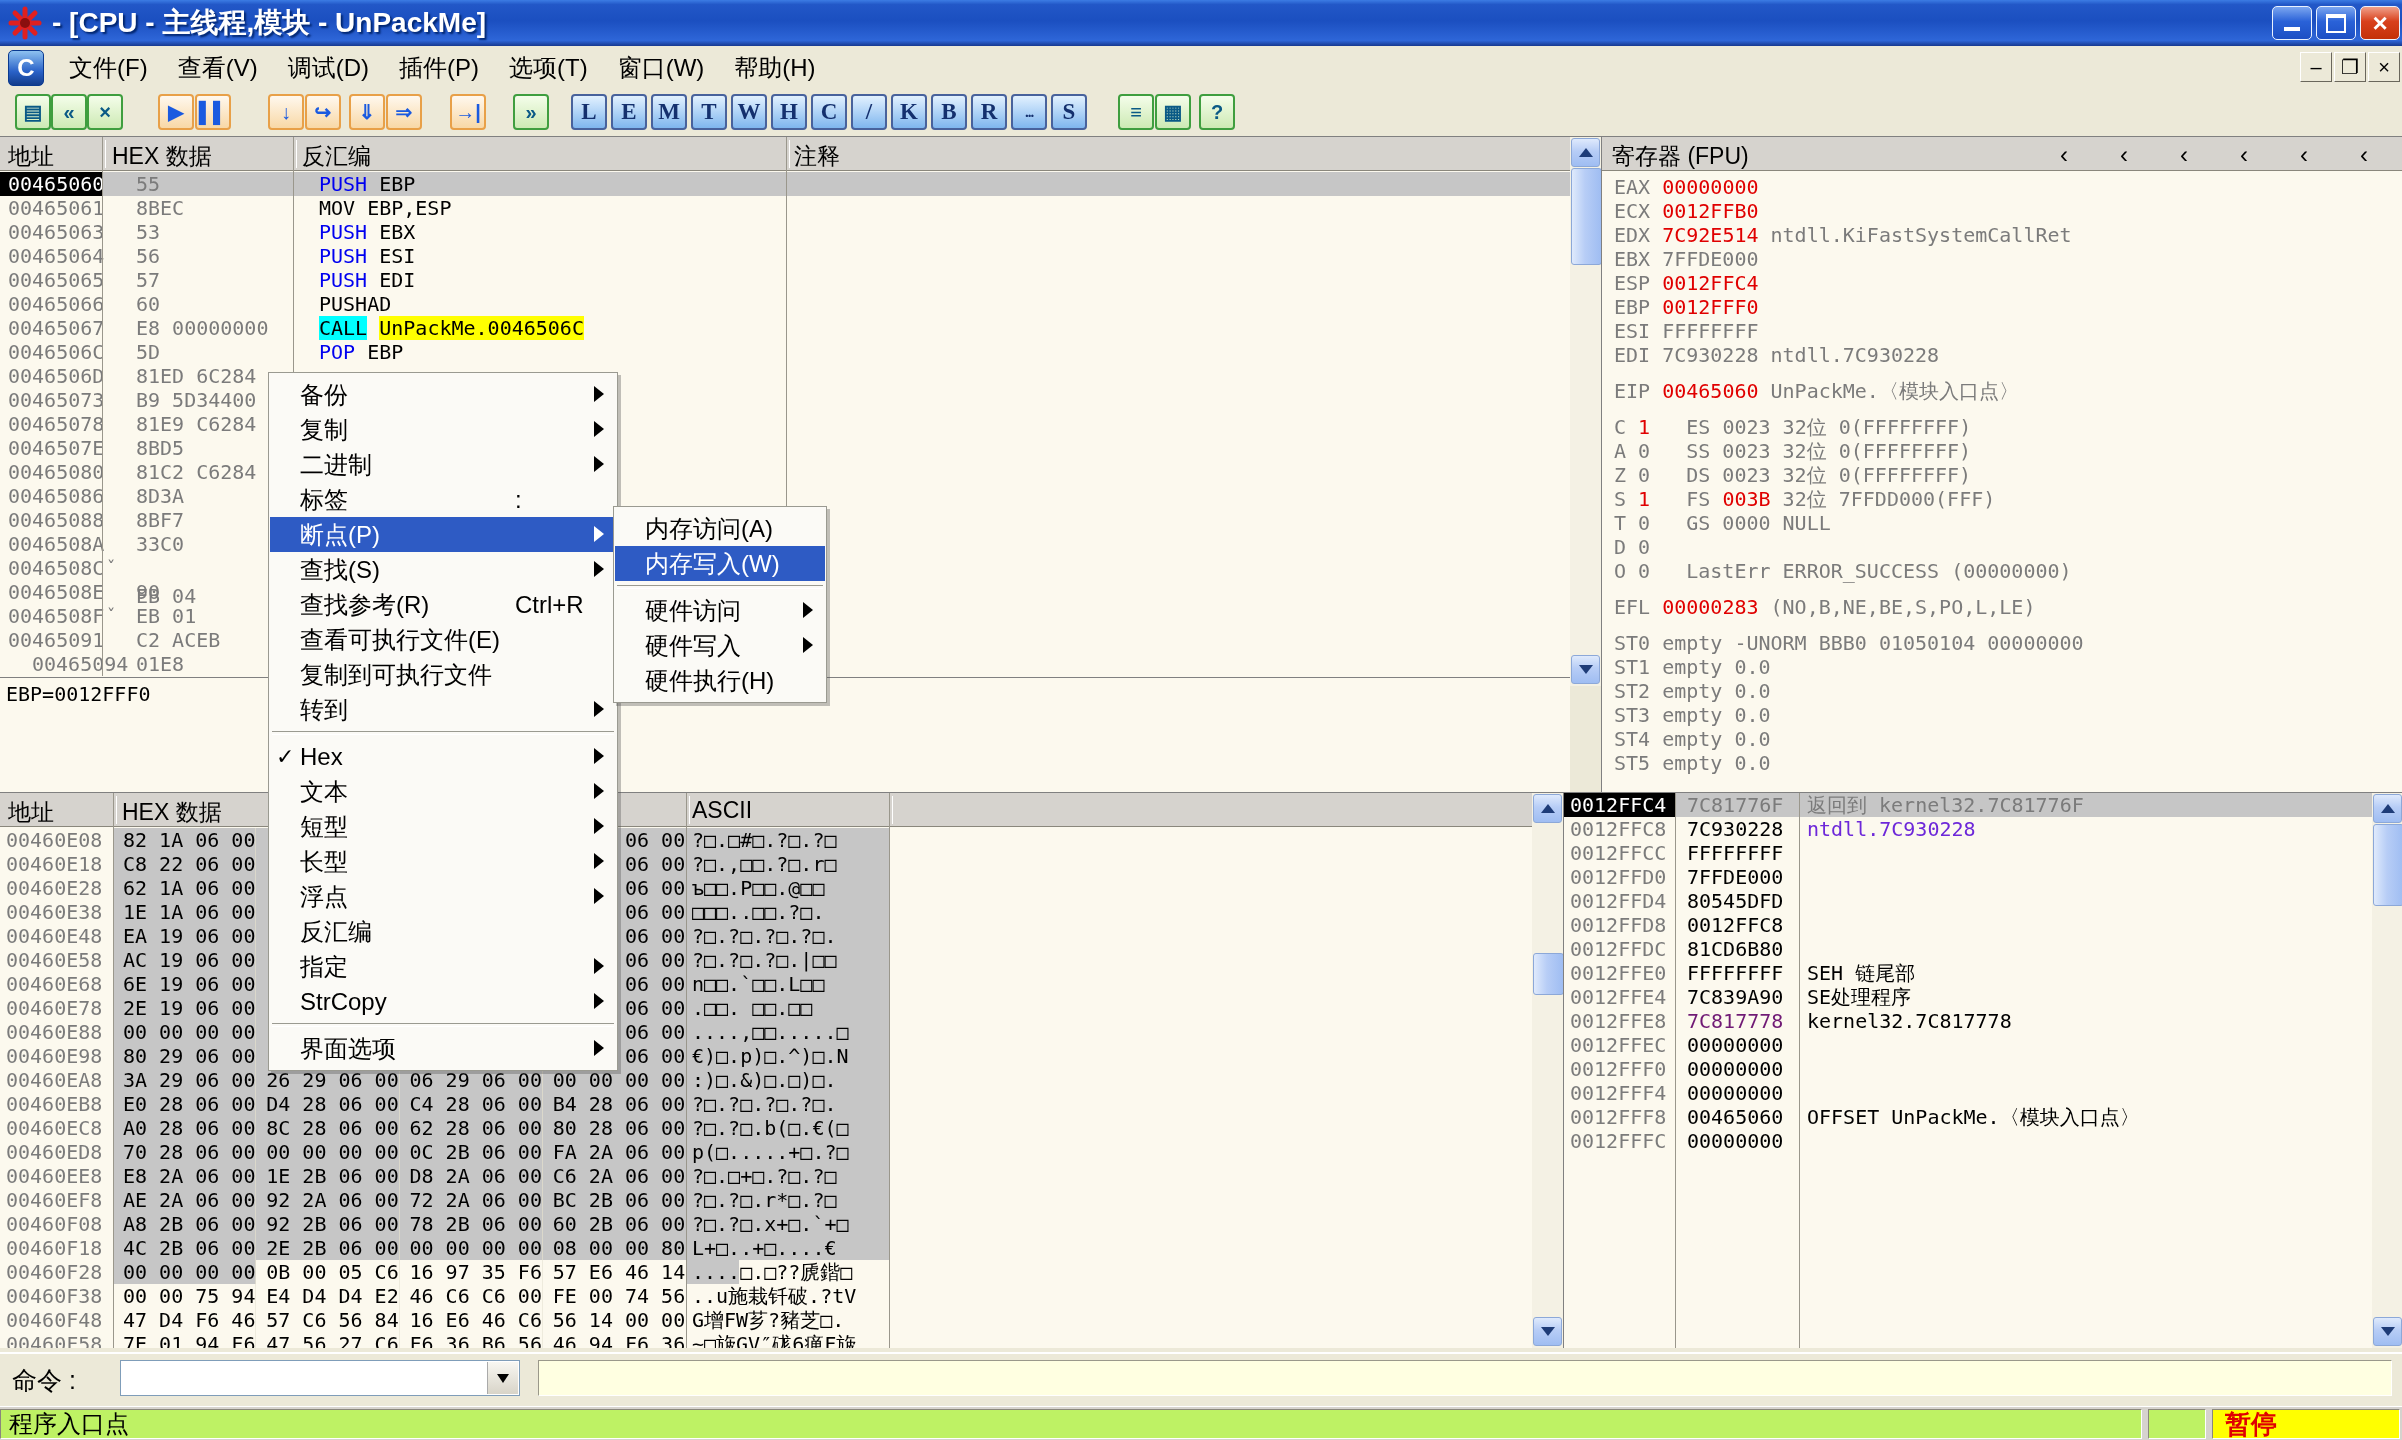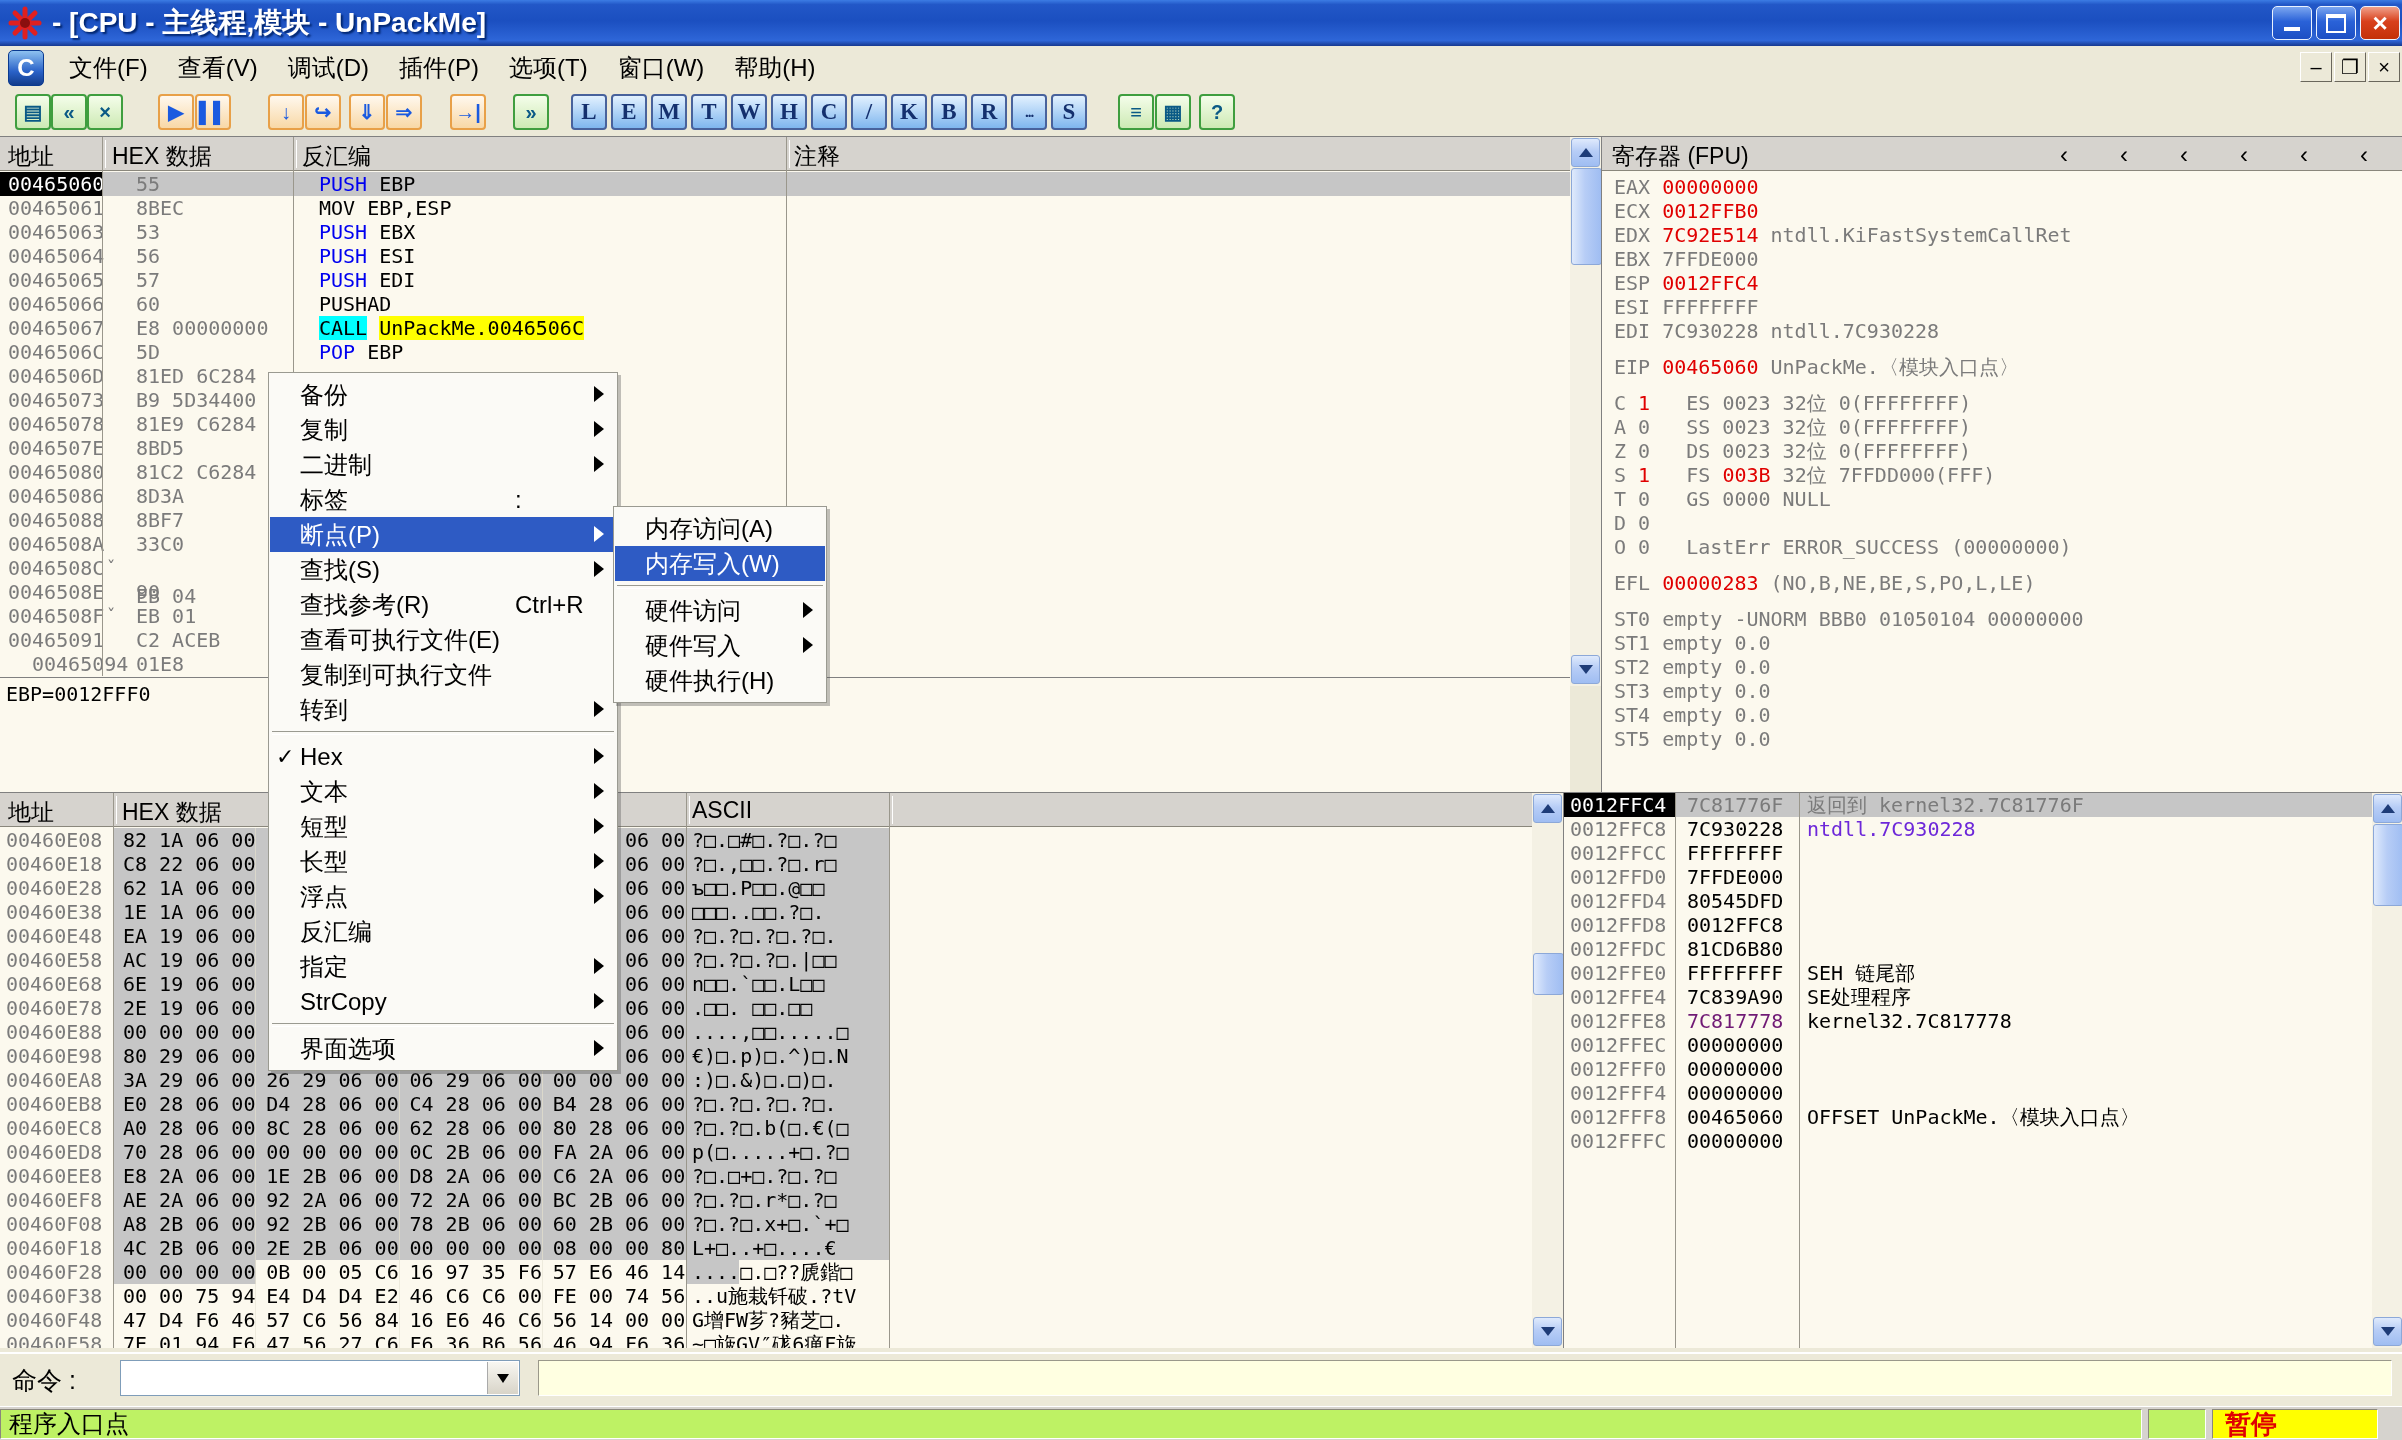--- a/index.html
+++ b/index.html
@@ -280,20 +280,21 @@
   <div class="phdr">
     <span class="hl" style="left:10px">寄存器 (FPU)</span>
     <span id="chevrons"><span class="chev" style="left: 458px;">‹</span><span class="chev" style="left: 518px;">‹</span><span class="chev" style="left: 578px;">‹</span><span class="chev" style="left: 638px;">‹</span><span class="chev" style="left: 698px;">‹</span><span class="chev" style="left: 758px;">‹</span></span>
   </div>
   <div id="regLines" class="mono" style="position:absolute;left:12px;top:38px;right:4px">
       <div class="rline"><span class="gray">EAX </span><span class="red">00000000</span></div>
       <div class="rline"><span class="gray">ECX </span><span class="red">0012FFB0</span></div>
       <div class="rline"><span class="gray">EDX </span><span class="red">7C92E514</span><span class="gray"> ntdll.KiFastSystemCallRet</span></div>
       <div class="rline"><span class="gray">EBX 7FFDE000</span></div>
       <div class="rline"><span class="gray">ESP </span><span class="red">0012FFC4</span></div>
+      <div class="rline"><span class="gray">EBP </span><span class="red">0012FFF0</span></div>
       <div class="rline"><span class="gray">ESI FFFFFFFF</span></div>
       <div class="rline"><span class="gray">EDI 7C930228 ntdll.7C930228</span></div>
       <div class="rgap"></div>
       <div class="rline"><span class="gray">EIP </span><span class="red">00465060</span><span class="gray"> UnPackMe.〈模块入口点〉</span></div>
       <div class="rgap"></div>
       <div class="rline"><span class="gray">C </span><span class="red">1</span><span class="gray">   ES 0023 32位 0(FFFFFFFF)</span></div>
       <div class="rline"><span class="gray">A 0   SS 0023 32位 0(FFFFFFFF)</span></div>
       <div class="rline"><span class="gray">Z 0   DS 0023 32位 0(FFFFFFFF)</span></div>
       <div class="rline"><span class="gray">S </span><span class="red">1</span><span class="gray">   FS </span><span class="red">003B</span><span class="gray"> 32位 7FFDD000(FFF)</span></div>
       <div class="rline"><span class="gray">T 0   GS 0000 NULL</span></div>
@@ -402,21 +403,21 @@
       </div>
   </div>
   <div id="cmdhint"></div>
 </div>
 
 <div id="statusbar">
   <div id="st-left" class="stpanel" style="left:0;width:2142px">
     <span>程序入口点</span>
   </div>
   <div class="stpanel" style="left:2148px;width:58px"></div>
-  <div id="st-pause" class="stpanel" style="left:2212px;width:166px">
+  <div id="st-pause" class="stpanel" style="left:2212px;width:188px">
     <span>暂停</span>
   </div>
 </div>
 
 <div class="menu" id="ctxMenu" style="left:268px;top:372px;width:350px">
     <div class="mi"><span>备份</span><span class="arr"></span></div>
     <div class="mi"><span>复制</span><span class="arr"></span></div>
     <div class="mi"><span>二进制</span><span class="arr"></span></div>
     <div class="mi"><span>标签</span><span class="short">:</span></div>
     <div class="mi hl"><span>断点(P)</span><span class="arr"></span></div>

